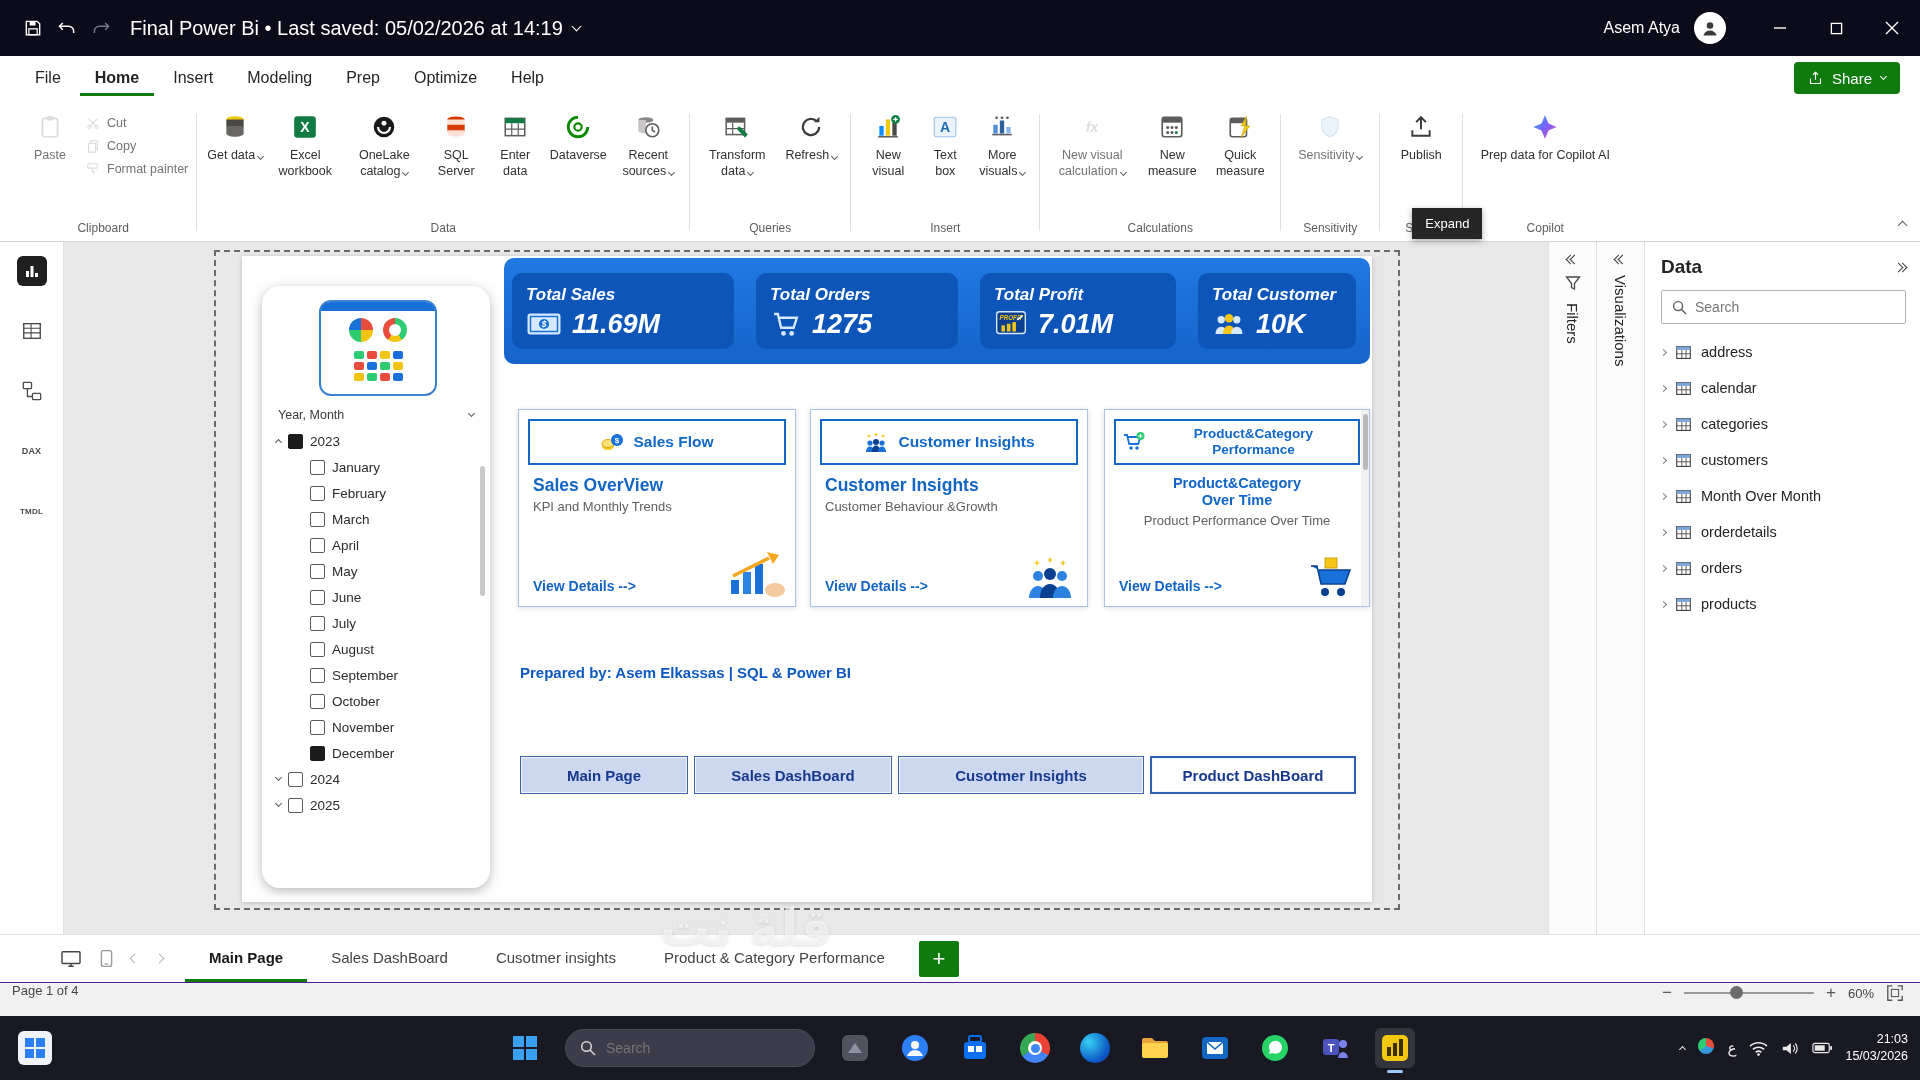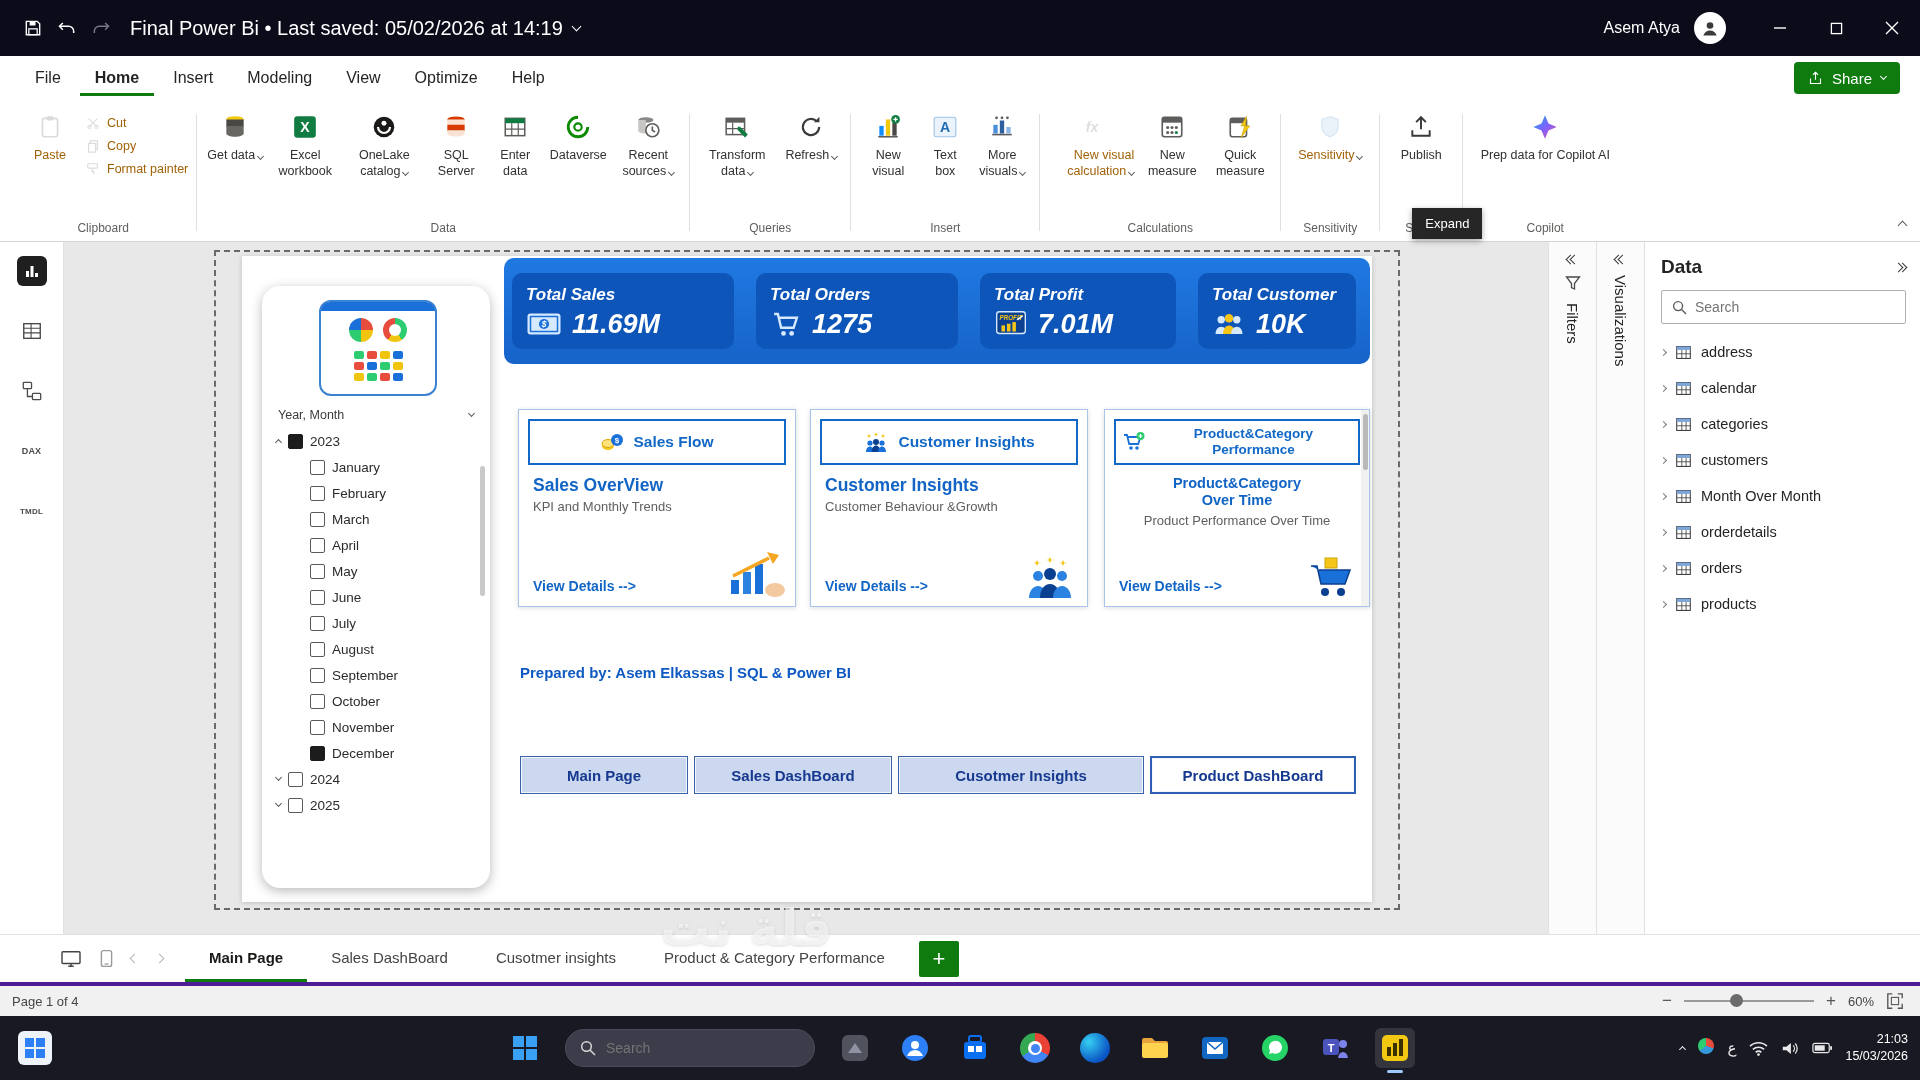--- a/index.html
+++ b/index.html
@@ -32,21 +32,21 @@
   
   .ribbon { height:142px; background:#fff; border-bottom:1px solid #d6d4d2; display:flex; align-items:stretch; padding:6px 6px 0 10px; position:relative; flex:0 0 auto; }
   .rgroup { display:flex; flex-direction:column; padding:0 8px; position:relative; }
   .rrow { flex:1; display:flex; align-items:flex-start; gap:4px; }
   .rglabel { height:26px; display:flex; align-items:center; justify-content:center; font-size:12px; color:#605e5c; white-space:nowrap; }
   .rsep { width:1px; background:#e1dfdd; margin:8px 0 10px; }
   .rbtn { width:64px; display:flex; flex-direction:column; align-items:center; padding:5px 2px 0; text-align:center; color:#323130; }
   .ricon { height:32px; display:flex; align-items:center; justify-content:center; margin-bottom:5px; }
   .rtext { font-size:12.5px; line-height:1.25; }
   .rtext .chev { color:#605e5c; margin-left:3px; }
-  .rbtn.dis, .sbtn.dis { color:#a16207;text-align:right; }
+  .rbtn.dis, .sbtn.dis { color:#737373; }
   .rbtn.dis svg, .sbtn.dis svg { opacity:.5; }
   .stack { display:flex; flex-direction:column; gap:9px; padding-top:10px; align-items:flex-start; }
   .sbtn { display:flex; align-items:center; gap:7px; font-size:12.5px; color:#323130; white-space:nowrap; }
   .tooltip { position:absolute; left:32px; bottom:2px; background:#262626; color:#fff; font-size:13px; padding:8px 13px; box-shadow:0 2px 6px rgba(0,0,0,.35); white-space:nowrap; z-index:40; }
   .ribbon-collapse { position:absolute; right:14px; bottom:8px; color:#605e5c; }
 
   
   .workspace { flex:1; display:flex; min-height:0; }
   .rail { width:64px; background:#fff; border-right:1px solid #e3e1df; display:flex; flex-direction:column; align-items:center; padding-top:14px; gap:30px; }
   .rail-ic { width:30px; height:30px; display:flex; align-items:center; justify-content:center; color:#4a4a4a; }
@@ -119,21 +119,21 @@
   .dp-row .chev { color:#7a7a7a; }
 
   
   .tabsbar { height:48px; background:#fff; border-top:1px solid #e3e1df; display:flex; align-items:stretch; flex:0 0 auto; }
   .tb-left { display:flex; align-items:center; gap:18px; padding:0 22px 0 60px; color:#555; }
   .tab { display:flex; align-items:center; padding:0 24px; font-size:15px; color:#444; border-bottom:3px solid transparent; }
   .tab.active { color:#1b1a19; font-weight:bold; border-bottom-color:#107c10; }
   .tab-add { width:40px; margin:6px 0 6px 10px; background:#0f7b0f; color:#fff; display:flex; align-items:center; justify-content:center; font-size:22px; border-radius:2px; align-self:center; height:36px; }
 
   
-  .statusbar { height:34px; background:#f1f1f1; border-top:4px solid #4c1d95; display:flex; align-items:center; font-size:13px; color:#484644; flex:0 0 auto; }
+  .statusbar { height:34px; background:#f1f1f1; border-top:1px solid #4c1d95; display:flex; align-items:flex-start; font-size:13px; color:#484644; flex:0 0 auto; }
   .sb-left { padding-left:12px; }
   .sb-right { margin-left:auto; display:flex; align-items:center; gap:12px; padding-right:16px; }
   .zoom-track { width:130px; height:2px; background:#9a9a9a; position:relative; }
   .zoom-handle { position:absolute; left:35%; top:-6px; width:13px; height:13px; border-radius:50%; background:#6b6b6b; }
   .zoom-sign { font-size:17px; color:#555; }
 
   
   .taskbar { height:64px; background:#191923; position:relative; display:flex; align-items:center; flex:0 0 auto; }
   .tk-far-left { position:absolute; left:18px; }
   .tk-center { margin:0 auto; display:flex; align-items:center; gap:20px; }
@@ -202,21 +202,21 @@
           </svg>
       </span>
     </span>
   </div>
 
   <div class="menubar">
     <span class="menu-item">File</span>
     <span class="menu-item active">Home</span>
     <span class="menu-item">Insert</span>
     <span class="menu-item">Modeling</span>
-    <span class="menu-item">View</span>
+    <span class="menu-item">Prep</span>
     <span class="menu-item">Optimize</span>
     <span class="menu-item">Help</span>
     <span class="share-btn">
       <svg width="15" height="15" viewBox="0 0 24 24">
           <path d="M4 12v8h16v-8" fill="none" stroke="#fff" stroke-width="1.8"></path>
           <path d="M12 3v11M8 6l4-4 4 4" fill="none" stroke="#fff" stroke-width="1.8"></path>
         </svg>
       <span>Share</span>
       <span class="chev d sm"></span>
     </span>

